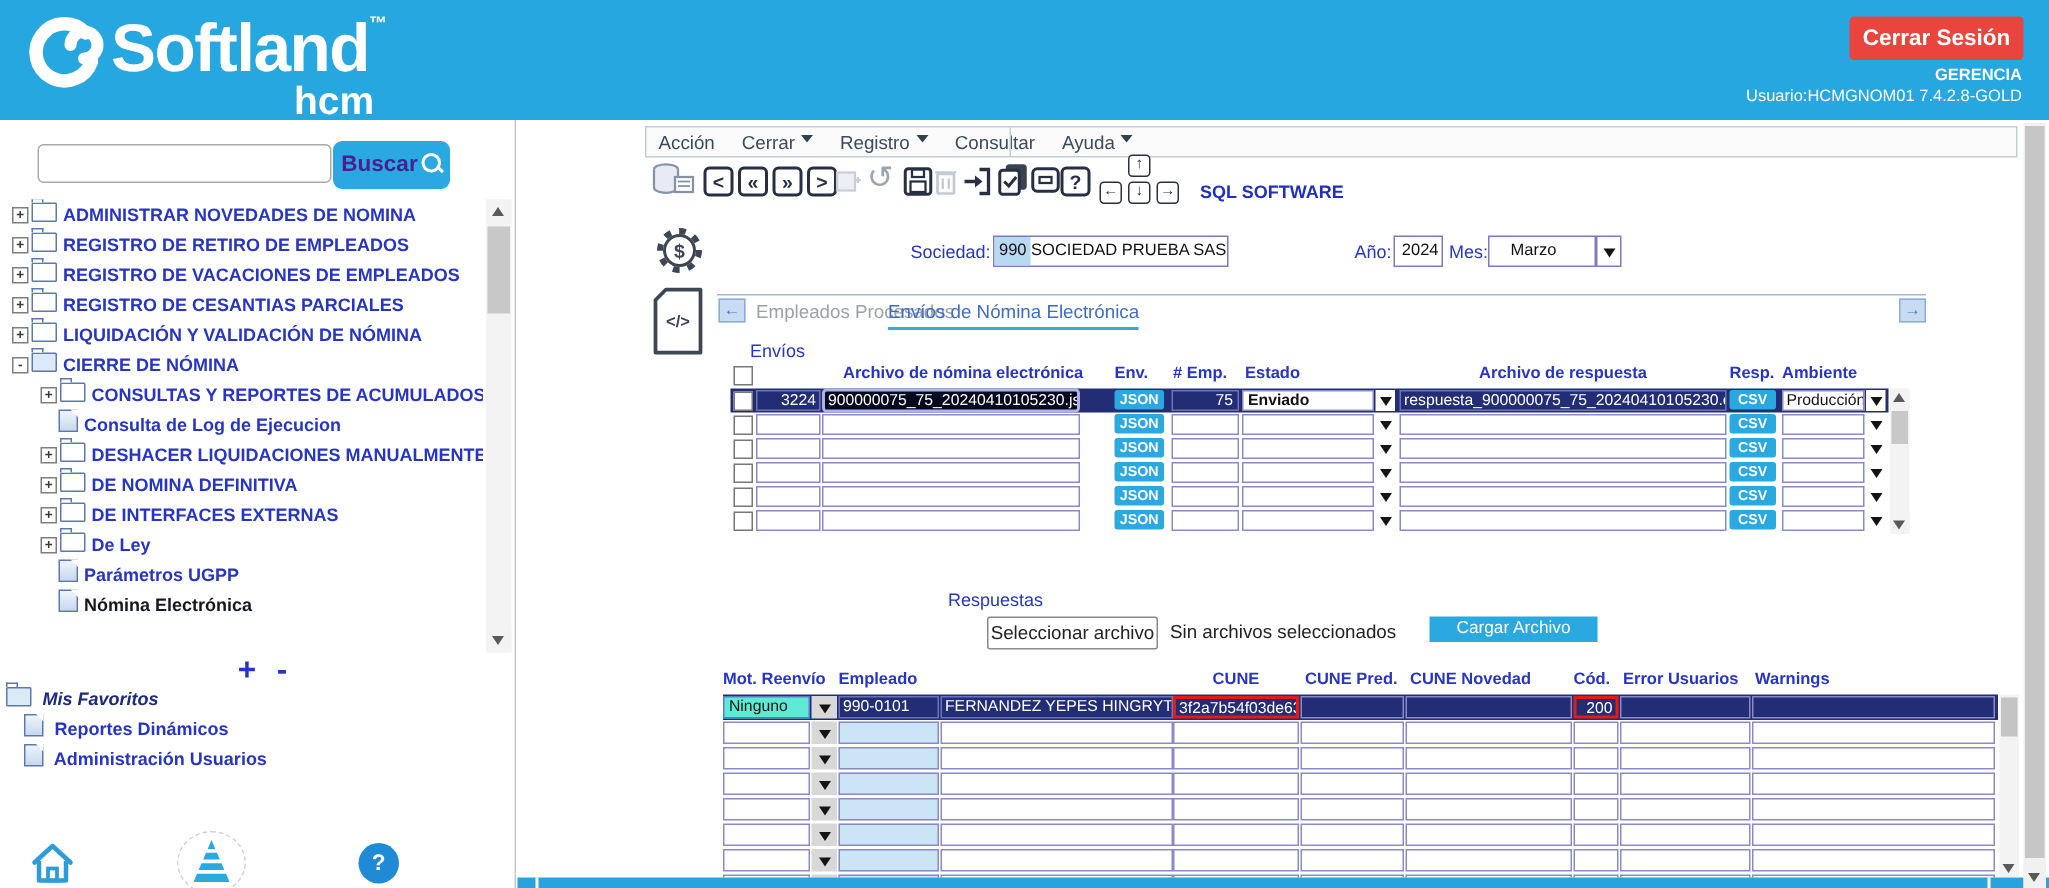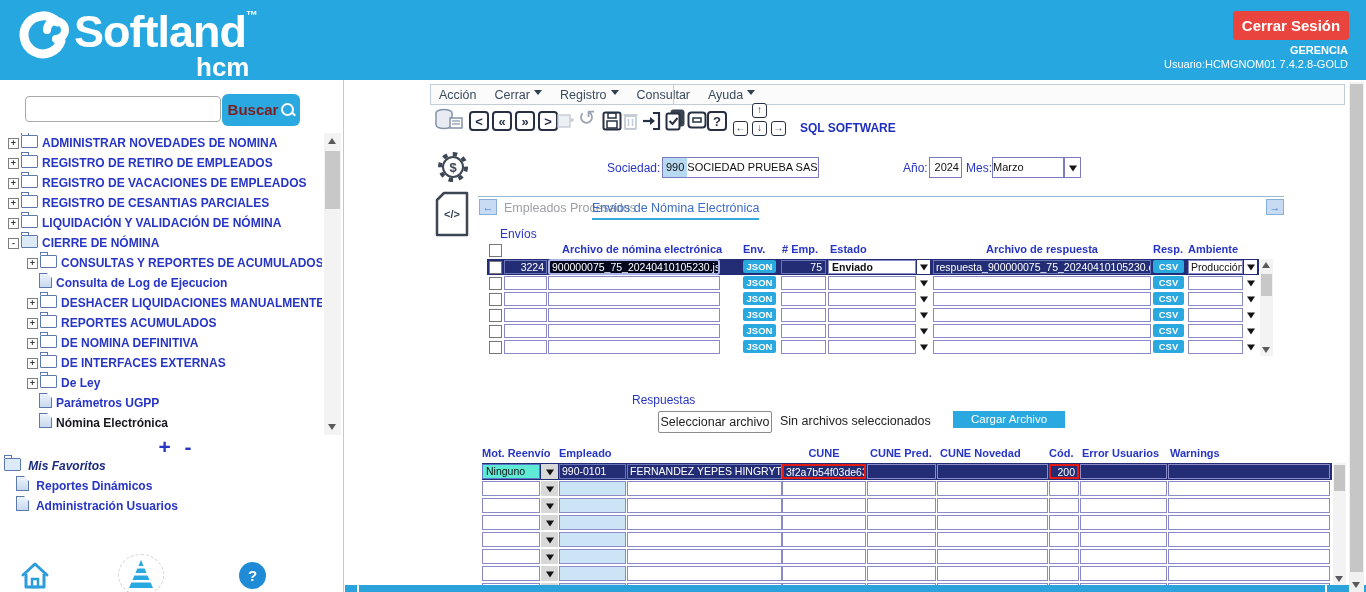--- a/index.html
+++ b/index.html
@@ -12,21 +12,21 @@
   #brand sup{font-size:12px;vertical-align:28px;}
   #brand-sub{position:absolute;left:196px;top:52px;color:#fff;font-size:26px;font-weight:bold;}
   #logout{position:absolute;left:1233px;top:11px;width:116px;height:29px;background:#e9453e;color:#fff;
           font-weight:bold;font-size:15px;text-align:center;line-height:29px;border-radius:3px;cursor:pointer;}
   #hdr-role{position:absolute;right:18px;top:44px;color:#fff;font-weight:bold;font-size:11px;}
   #hdr-user{position:absolute;right:18px;top:58px;color:#fff;font-size:11px;}
   
   #sidebar{position:absolute;left:0;top:80px;width:343px;height:512px;background:#fff;border-right:1px solid #c8c8c8;}
   #search-input{position:absolute;left:25px;top:16px;width:196px;height:26px;border:1px solid #a9a9a9;border-radius:4px;
                 font-size:13px;padding:0 6px;box-sizing:border-box;outline:none;}
-  #search-btn{position:absolute;left:222px;top:14px;width:78px;height:32px;background:#29a9e0;border-radius:6px;color:#7f1d1d;
+  #search-btn{position:absolute;left:222px;top:14px;width:78px;height:32px;background:#29a9e0;border-radius:6px;color:#4c1d95;
               font-weight:bold;font-size:15px;text-align:center;line-height:32px;cursor:pointer;}
   .mag{display:inline-block;width:9px;height:9px;border:2px solid #fff;border-radius:50%;position:relative;margin-left:3px;vertical-align:-1px;}
   .mag::after{content:"";position:absolute;left:8px;top:8px;width:5px;height:2px;background:#fff;transform:rotate(45deg);}
   #tree-items{position:absolute;left:2px;top:53px;width:320px;height:302px;overflow:hidden;}
   .tree-item{height:20px;line-height:20px;white-space:nowrap;font-size:12px;font-weight:bold;color:#2735c4;cursor:pointer;}
   .tree-item.selected .tlabel{color:#14181f;}
   .expander{display:inline-block;width:9px;height:9px;border:1px solid #7e7e7e;background:#fff;color:#3a3a3a;
             font-size:9px;line-height:8px;text-align:center;font-weight:bold;margin-right:2px;vertical-align:1px;}
   .expander-spacer{display:inline-block;width:12px;}
   .ticon{display:inline-block;margin-right:4px;vertical-align:-1px;}
@@ -164,21 +164,20 @@
     <div id="tree-items">
         <div class="tree-item" style="padding-left: 6px;"><span class="expander">+</span><span class="ticon folder"></span><span class="tlabel">ADMINISTRAR NOVEDADES DE NOMINA</span></div>
         <div class="tree-item" style="padding-left: 6px;"><span class="expander">+</span><span class="ticon folder"></span><span class="tlabel">REGISTRO DE RETIRO DE EMPLEADOS</span></div>
         <div class="tree-item" style="padding-left: 6px;"><span class="expander">+</span><span class="ticon folder"></span><span class="tlabel">REGISTRO DE VACACIONES DE EMPLEADOS</span></div>
         <div class="tree-item" style="padding-left: 6px;"><span class="expander">+</span><span class="ticon folder"></span><span class="tlabel">REGISTRO DE CESANTIAS PARCIALES</span></div>
         <div class="tree-item" style="padding-left: 6px;"><span class="expander">+</span><span class="ticon folder"></span><span class="tlabel">LIQUIDACIÓN Y VALIDACIÓN DE NÓMINA</span></div>
         <div class="tree-item" style="padding-left: 6px;"><span class="expander">-</span><span class="ticon folder-open"></span><span class="tlabel">CIERRE DE NÓMINA</span></div>
         <div class="tree-item" style="padding-left: 25px;"><span class="expander">+</span><span class="ticon folder"></span><span class="tlabel">CONSULTAS Y REPORTES DE ACUMULADOS</span></div>
         <div class="tree-item" style="padding-left: 25px;"><span class="expander-spacer"></span><span class="ticon doc"></span><span class="tlabel">Consulta de Log de Ejecucion</span></div>
         <div class="tree-item" style="padding-left: 25px;"><span class="expander">+</span><span class="ticon folder"></span><span class="tlabel">DESHACER LIQUIDACIONES MANUALMENTE</span></div>
-        <div class="tree-item" style="padding-left: 25px;"><span class="expander">+</span><span class="ticon folder"></span><span class="tlabel">REPORTES ACUMULADOS</span></div>
         <div class="tree-item" style="padding-left: 25px;"><span class="expander">+</span><span class="ticon folder"></span><span class="tlabel">DE NOMINA DEFINITIVA</span></div>
         <div class="tree-item" style="padding-left: 25px;"><span class="expander">+</span><span class="ticon folder"></span><span class="tlabel">DE INTERFACES EXTERNAS</span></div>
         <div class="tree-item" style="padding-left: 25px;"><span class="expander">+</span><span class="ticon folder"></span><span class="tlabel">De Ley</span></div>
         <div class="tree-item" style="padding-left: 25px;"><span class="expander-spacer"></span><span class="ticon doc"></span><span class="tlabel">Parámetros UGPP</span></div>
         <div class="tree-item selected" style="padding-left: 25px;"><span class="expander-spacer"></span><span class="ticon doc"></span><span class="tlabel">Nómina Electrónica</span></div>
       </div>
 
     <div id="tree-scroll">
       <span class="sb-arrow" style="top:0">
           <i class="tri-up-s"></i>
@@ -305,21 +304,21 @@
     <text x="17" y="27" font-size="11" text-anchor="middle" fill="#3d4654" font-weight="bold" font-family="Liberation Sans, sans-serif">&lt;/&gt;</text>
   </svg>
 
   <div class="flabel" style="left:607px;top:161px">Sociedad:</div>
   <div class="fbox" style="left:662px;top:157px;width:157px">
     <span id="soc-code">990</span><span>SOCIEDAD PRUEBA SAS</span>
   </div>
   <div class="flabel" style="left:903px;top:161px">Año:</div>
   <div class="fbox" style="left:929px;top:157px;width:33px;text-align:right;padding-right:2px">2024</div>
   <div class="flabel" style="left:966px;top:161px">Mes:</div>
-  <div class="fbox" style="left:992px;top:157px;width:72px;padding-left:0">Marzo</div>
+  <div class="fbox" style="left:992px;top:157px;width:72px;padding-left:14px">Marzo</div>
   <div class="ddsquare" style="left:1064px;top:157px">
       <i class="tri"></i>
     </div>
 
   <div id="panel-top"></div>
   <div class="tab-arrow" style="left:479px;top:199px">←</div>
   <div id="tab1">Empleados Procesados</div>
   <div id="tab2">Envíos de Nómina Electrónica</div>
   <div class="tab-arrow" style="left:1266px;top:199px">→</div>
 

